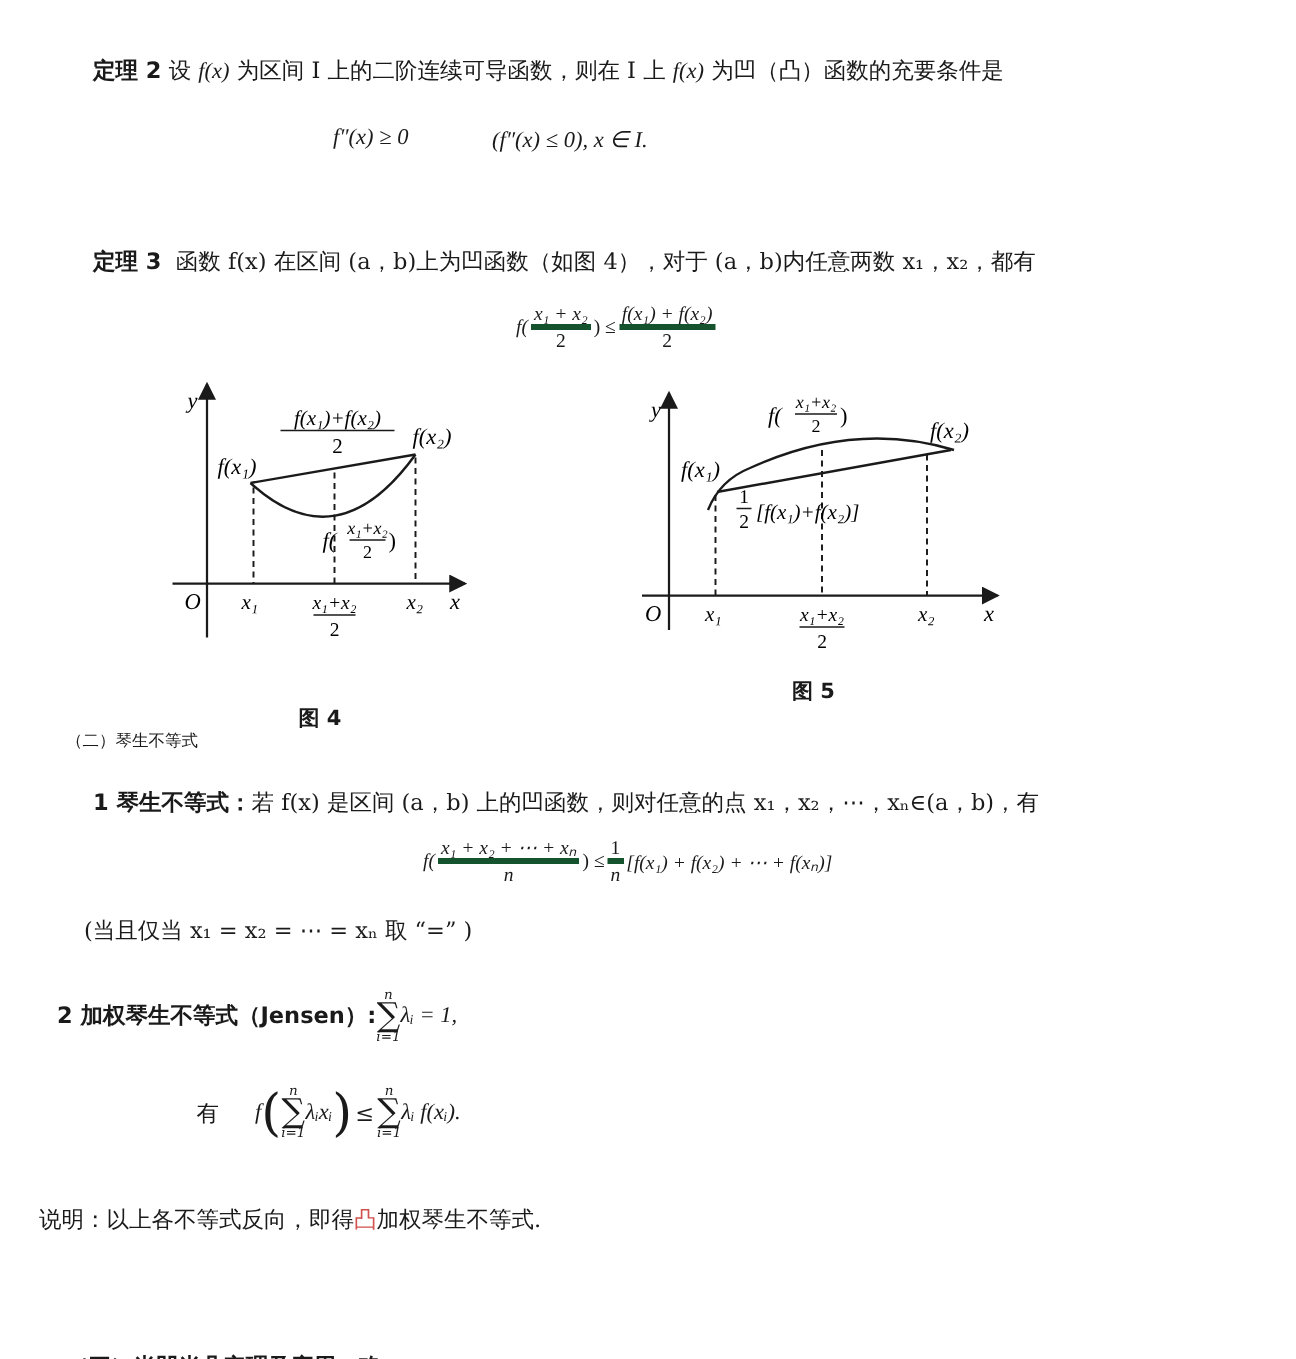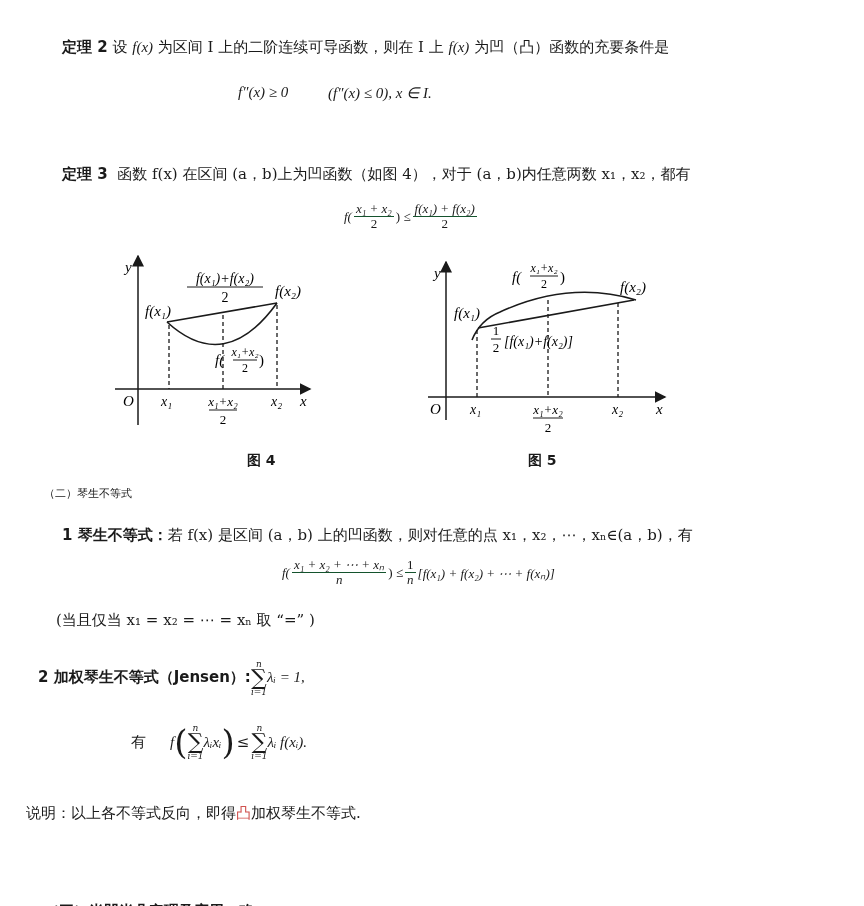--- a/index.html
+++ b/index.html
@@ -8,37 +8,37 @@
     font-family: "DejaVu Serif", "Liberation Serif", serif;
     color: #1a1a1a;
   }
   .abs { position: absolute; white-space: nowrap; }
   .t { font-size: 15px; }
   .bold { font-weight: bold; font-family: "DejaVu Sans", "Liberation Sans", sans-serif; }
   .it { font-style: italic; font-family: "Liberation Serif", serif; }
   .sans { font-family: "DejaVu Sans", "Liberation Sans", sans-serif; }
   .red { color: #d0524f; }
   .frac { display: inline-flex; flex-direction: column; align-items: center; vertical-align: middle; margin: 0 2px; }
-  .frac .num { border-bottom: 1px solid #14532d; padding: 0 2px; line-height: 1.1; }
+  .frac .num { border-bottom: 4px solid #14532d; padding: 0 2px; line-height: 1.1; }
   .frac .den { line-height: 1.1; }
   .mathsm { font-family: "Liberation Serif", serif; font-size: 13px; }
   .sigma { display: inline-flex; flex-direction: column; align-items: center; vertical-align: middle; line-height: 0.9; }
   .sigma .top, .sigma .bot { font-size: 9px; font-style: italic; }
   .sigma .s { font-size: 22px; }
   .cap { font-family: "DejaVu Sans", sans-serif; font-weight: bold; font-size: 14px; }
   svg text { font-family: "Liberation Serif", serif; }
 </style>
 </head>
 <body>
 
 <div class="abs t" style="left:62px; top:38px;">
   <span class="bold">定理 2</span>
   <span>设 </span><span class="it">f(x)</span><span> 为区间 I 上的二阶连续可导函数，则在 I 上 </span><span class="it">f(x)</span><span> 为凹（凸）函数的充要条件是</span>
 </div>
-<div class="abs it" style="left:238px; top:84px; font-size:15px;">f″(x) ≥ 0</div>
+<div class="abs it" style="left:222px; top:84px; font-size:15px;">f″(x) ≥ 0</div>
 <div class="abs it" style="left:328px; top:84px; font-size:15px;">(f″(x) ≤ 0), x ∈ I.</div>
 
 <div class="abs t" style="left:62px; top:165px;">
   <span class="bold">定理 3</span>
   &nbsp;<span>函数 f(x) 在区间 (a，b)上为凹函数（如图 4），对于 (a，b)内任意两数 x₁，x₂，都有</span>
 </div>
 <div class="abs mathsm" style="left:344px; top:202px; display:flex; align-items:center;">
   <span class="it">f(</span>
   <span class="frac">
       <span class="num it">x₁ + x₂</span>
@@ -76,21 +76,21 @@
   <text x="170" y="46" font-size="15" font-style="italic">f(x₂)</text>
   <text x="120" y="33" font-size="14" font-style="italic" text-anchor="middle">f(x₁)+f(x₂)</text>
   <line x1="82" y1="37" x2="158" y2="37" stroke="#1a1a1a" stroke-width="1"></line>
   <text x="120" y="52" font-size="14" text-anchor="middle">2</text>
   <text x="110" y="115" font-size="15" font-style="italic">f(</text>
   <text x="140" y="106" font-size="12" font-style="italic" text-anchor="middle">x₁+x₂</text>
   <line x1="128" y1="110" x2="152" y2="110" stroke="#1a1a1a" stroke-width="1"></line>
   <text x="140" y="122" font-size="12" text-anchor="middle">2</text>
   <text x="154" y="115" font-size="15">)</text>
 </svg>
-<div class="abs cap" style="left:199px; top:452px;margin-left:48px;">图 4</div>
+<div class="abs cap" style="left:199px; top:470px;">图 4</div>
 
 <svg class="abs" style="left:420px; top:250px;" width="250" height="230" viewBox="0 0 250 230">
   <defs>
     <marker id="arr5" markerWidth="8" markerHeight="8" refX="7" refY="4" orient="auto">
         <path d="M0,0 L8,4 L0,8 z" fill="#1a1a1a"></path>
       </marker>
   </defs>
   <line x1="8" y1="147" x2="245" y2="147" stroke="#1a1a1a" stroke-width="1.5" marker-end="url(#arr5)"></line>
   <line x1="26" y1="170" x2="26" y2="12" stroke="#1a1a1a" stroke-width="1.5" marker-end="url(#arr5)"></line>
   <path d="M52,90 Q60,70 80,62 Q150,30 216,50" fill="none" stroke="#1a1a1a" stroke-width="1.6"></path>

